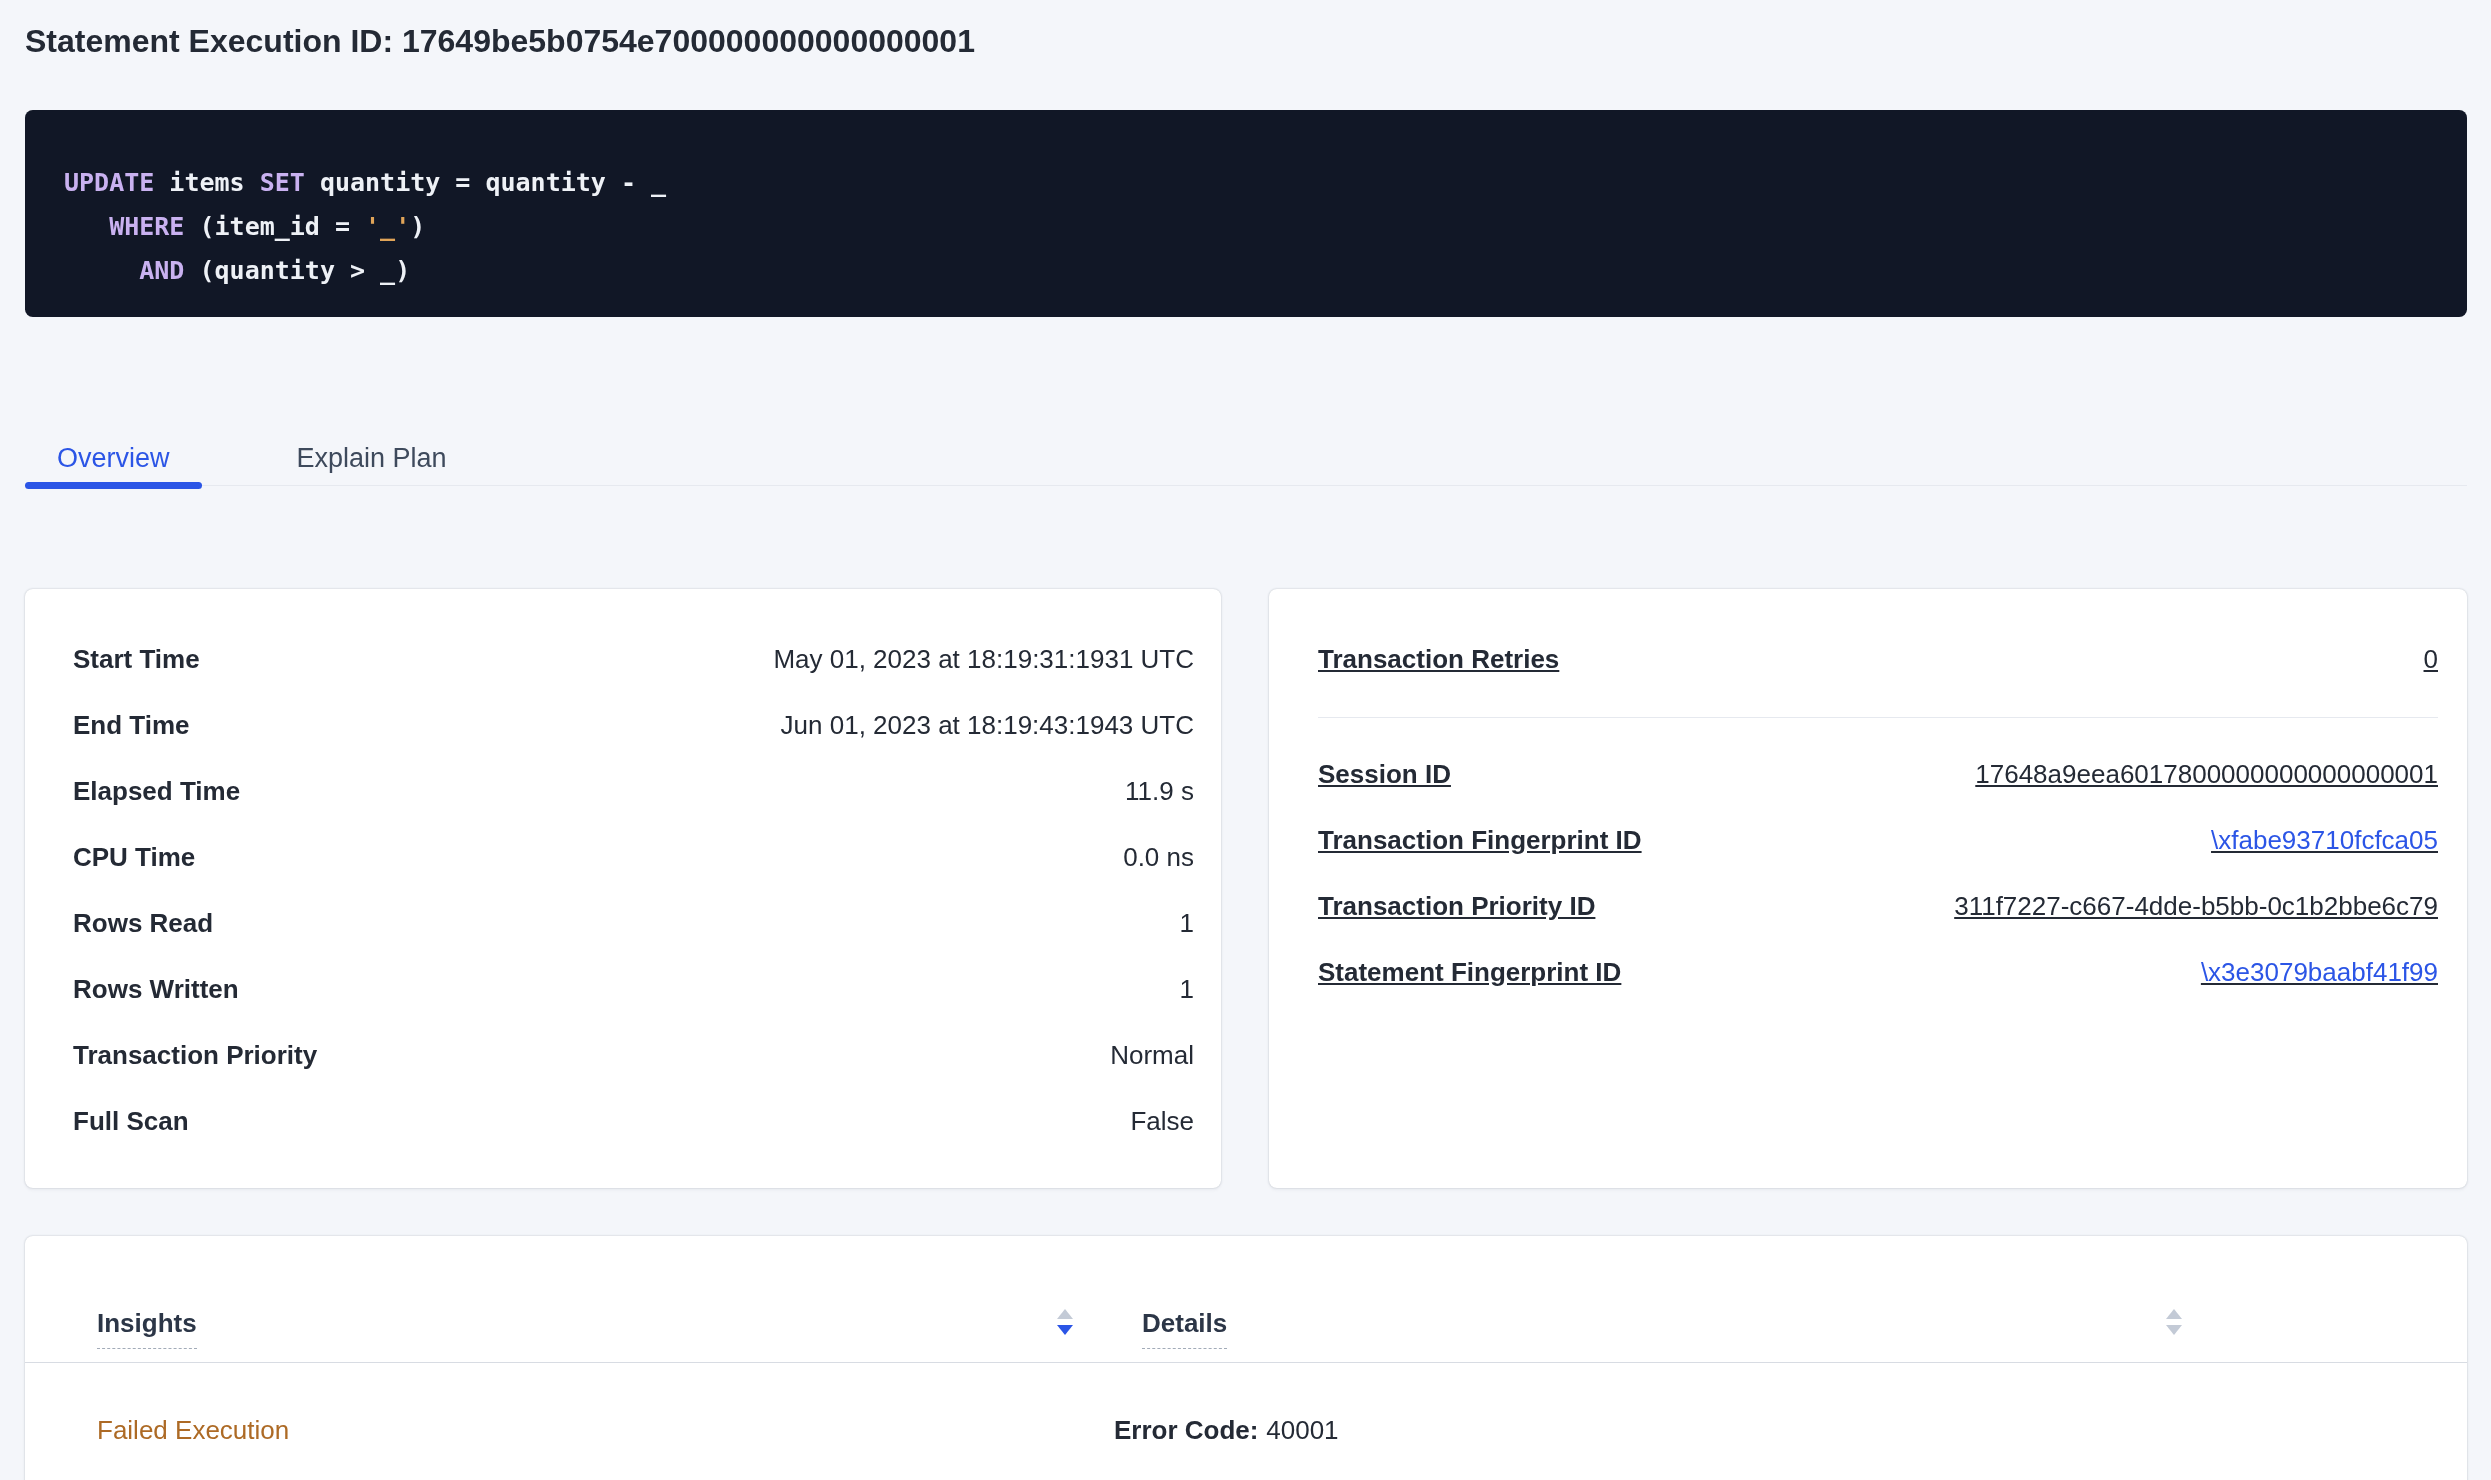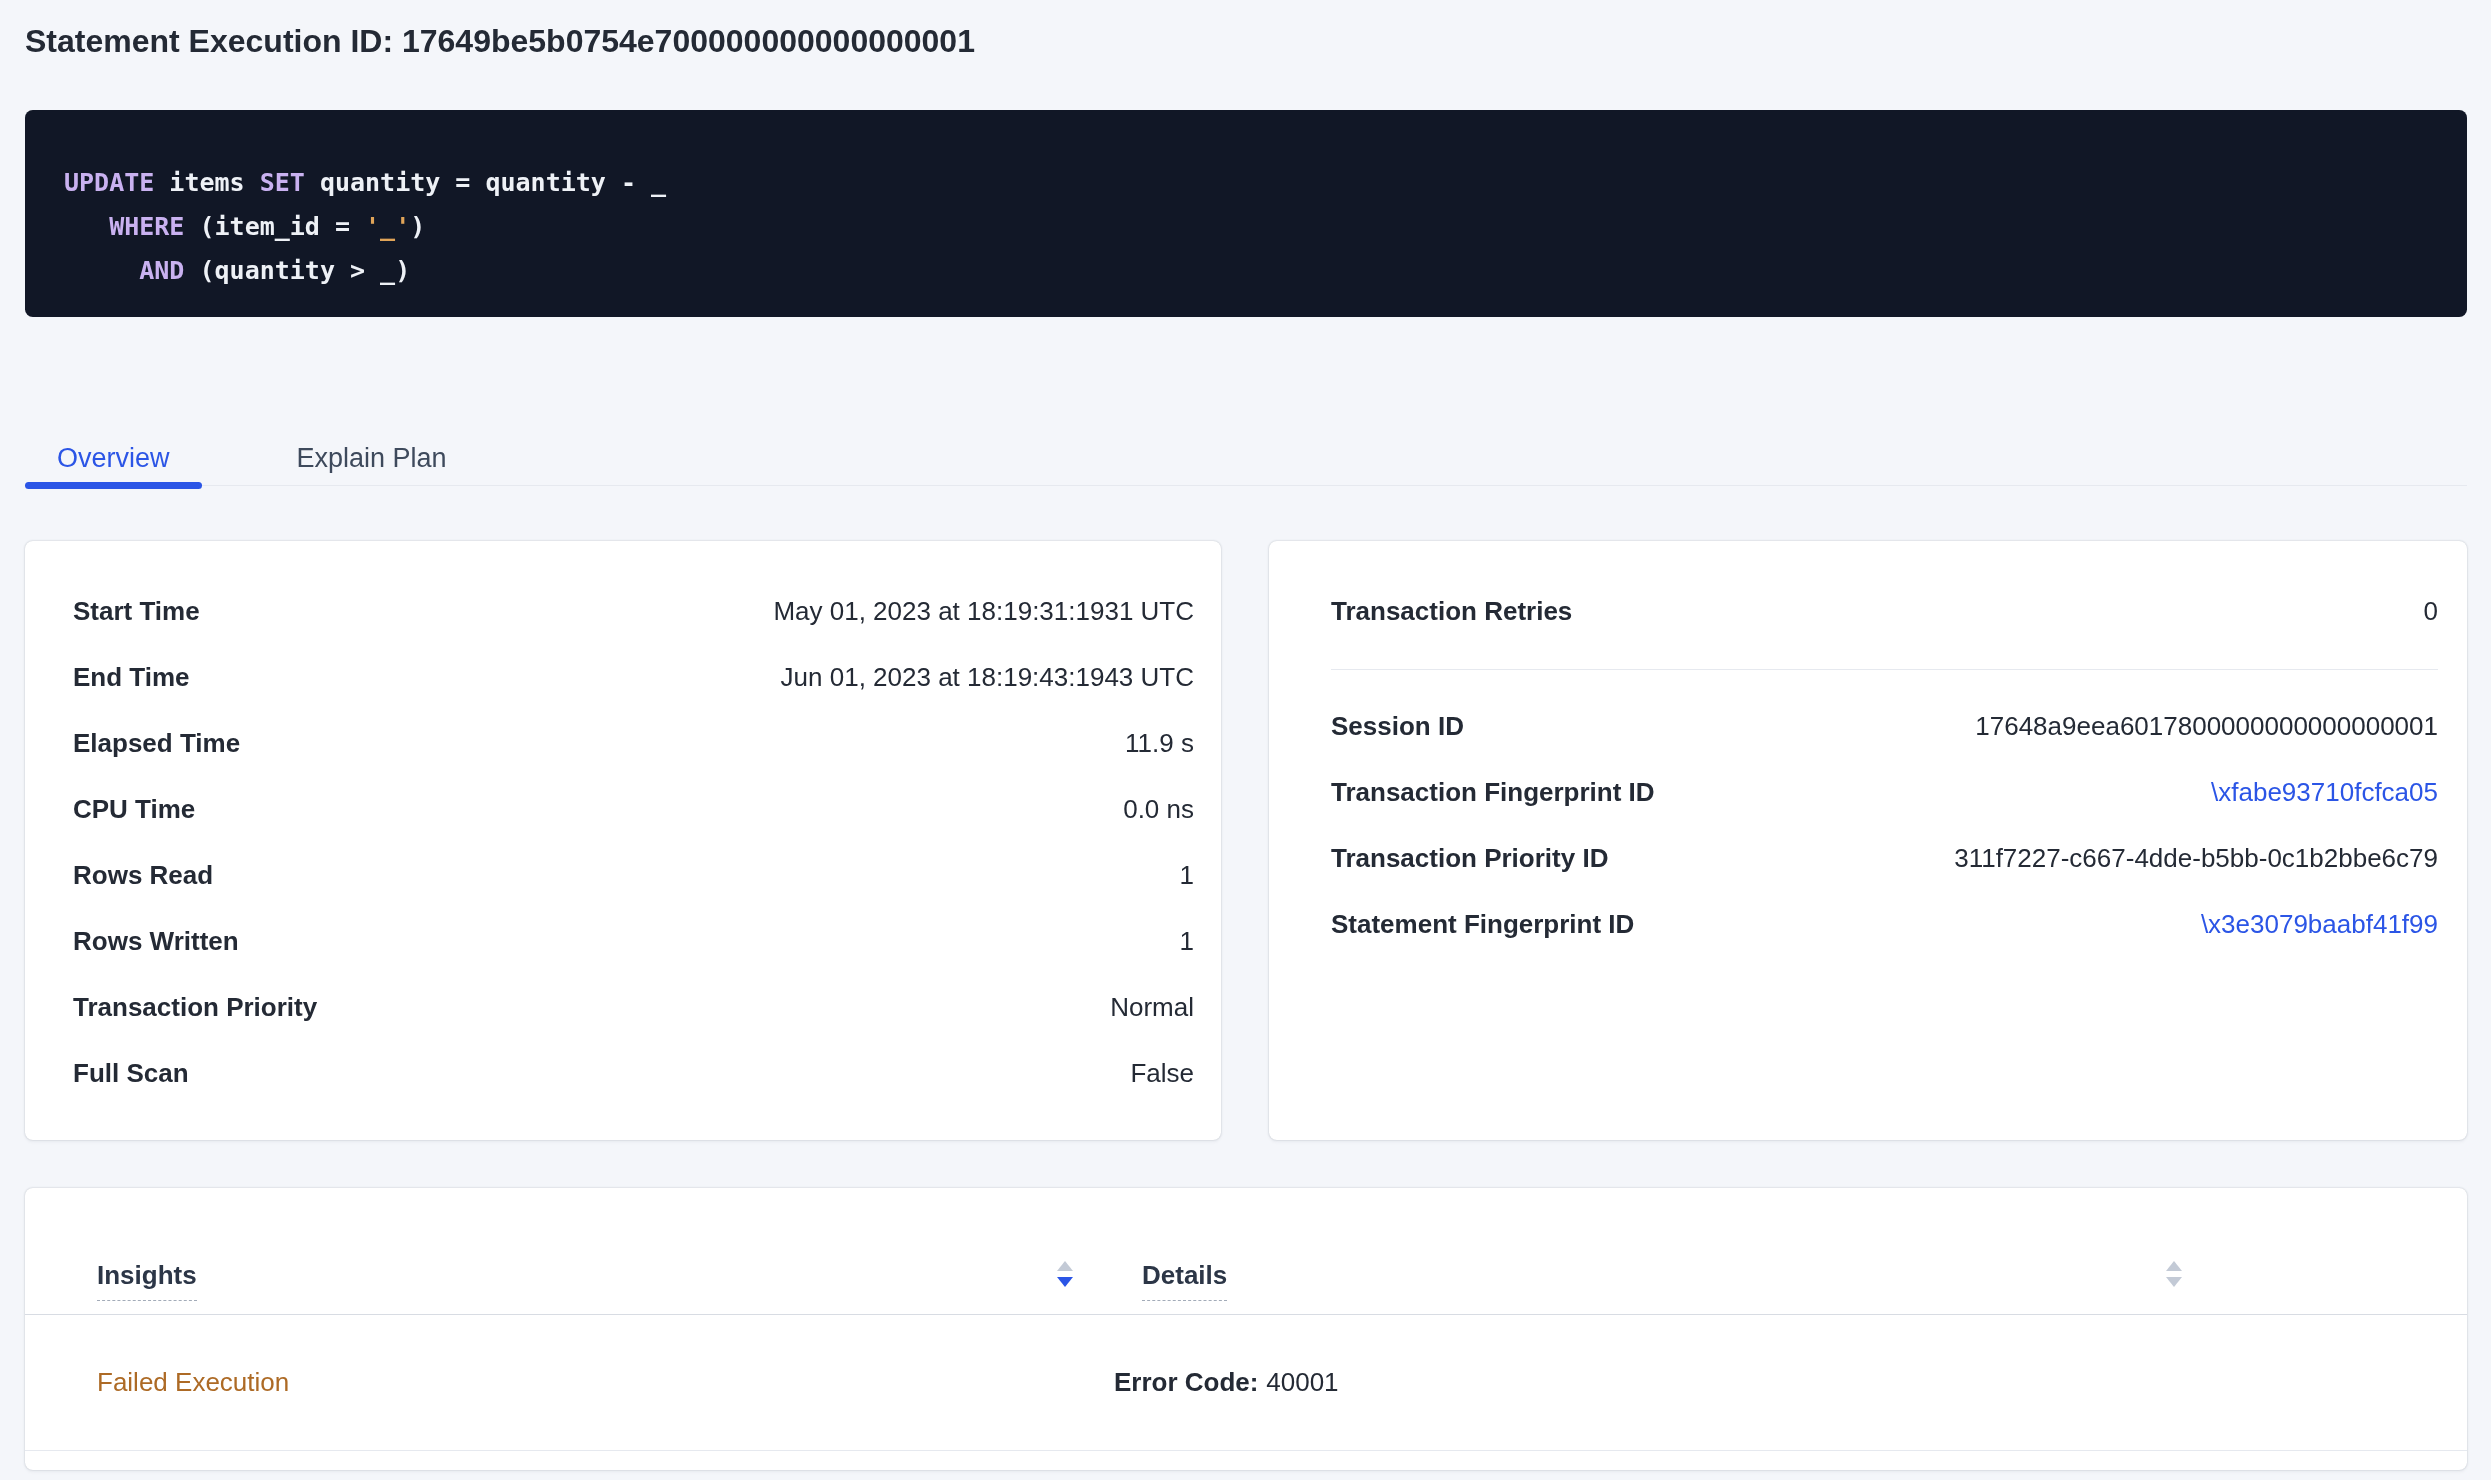--- a/index.html
+++ b/index.html
@@ -72,23 +72,24 @@
   .cards {
     margin: 55px 25px 0 25px;
     display: flex;
     gap: 48px;
     align-items: stretch;
   }
   .card {
     background: var(--card-bg, #ffffff);
     border-radius: 7.8px;
     box-shadow: 0 0 1.9px rgba(60,72,88,.30), 0 1.9px 3.9px rgba(36,42,53,.05);
+    margin-top: 48px;
   }
   .card.left  { width: 1196px; padding: 37px 27px 34px 48px; }
-  .card.right { flex: 1;       padding: 37px 29px 34px 62px; }
+  .card.right { flex: 1;       padding: 37px 29px 34px 49px; text-decoration: underline; }
   .stat-row {
     height: 66px;
     display: flex;
     justify-content: space-between;
     align-items: center;
     font-size: 26px;
   }
   .stat-label { font-weight: 700; color: var(--text-dark); }
   .stat-value { font-weight: 400; color: var(--text-dark); }
   .stat-value.link { color: var(--accent-blue, #2b55e6); cursor: pointer; }

